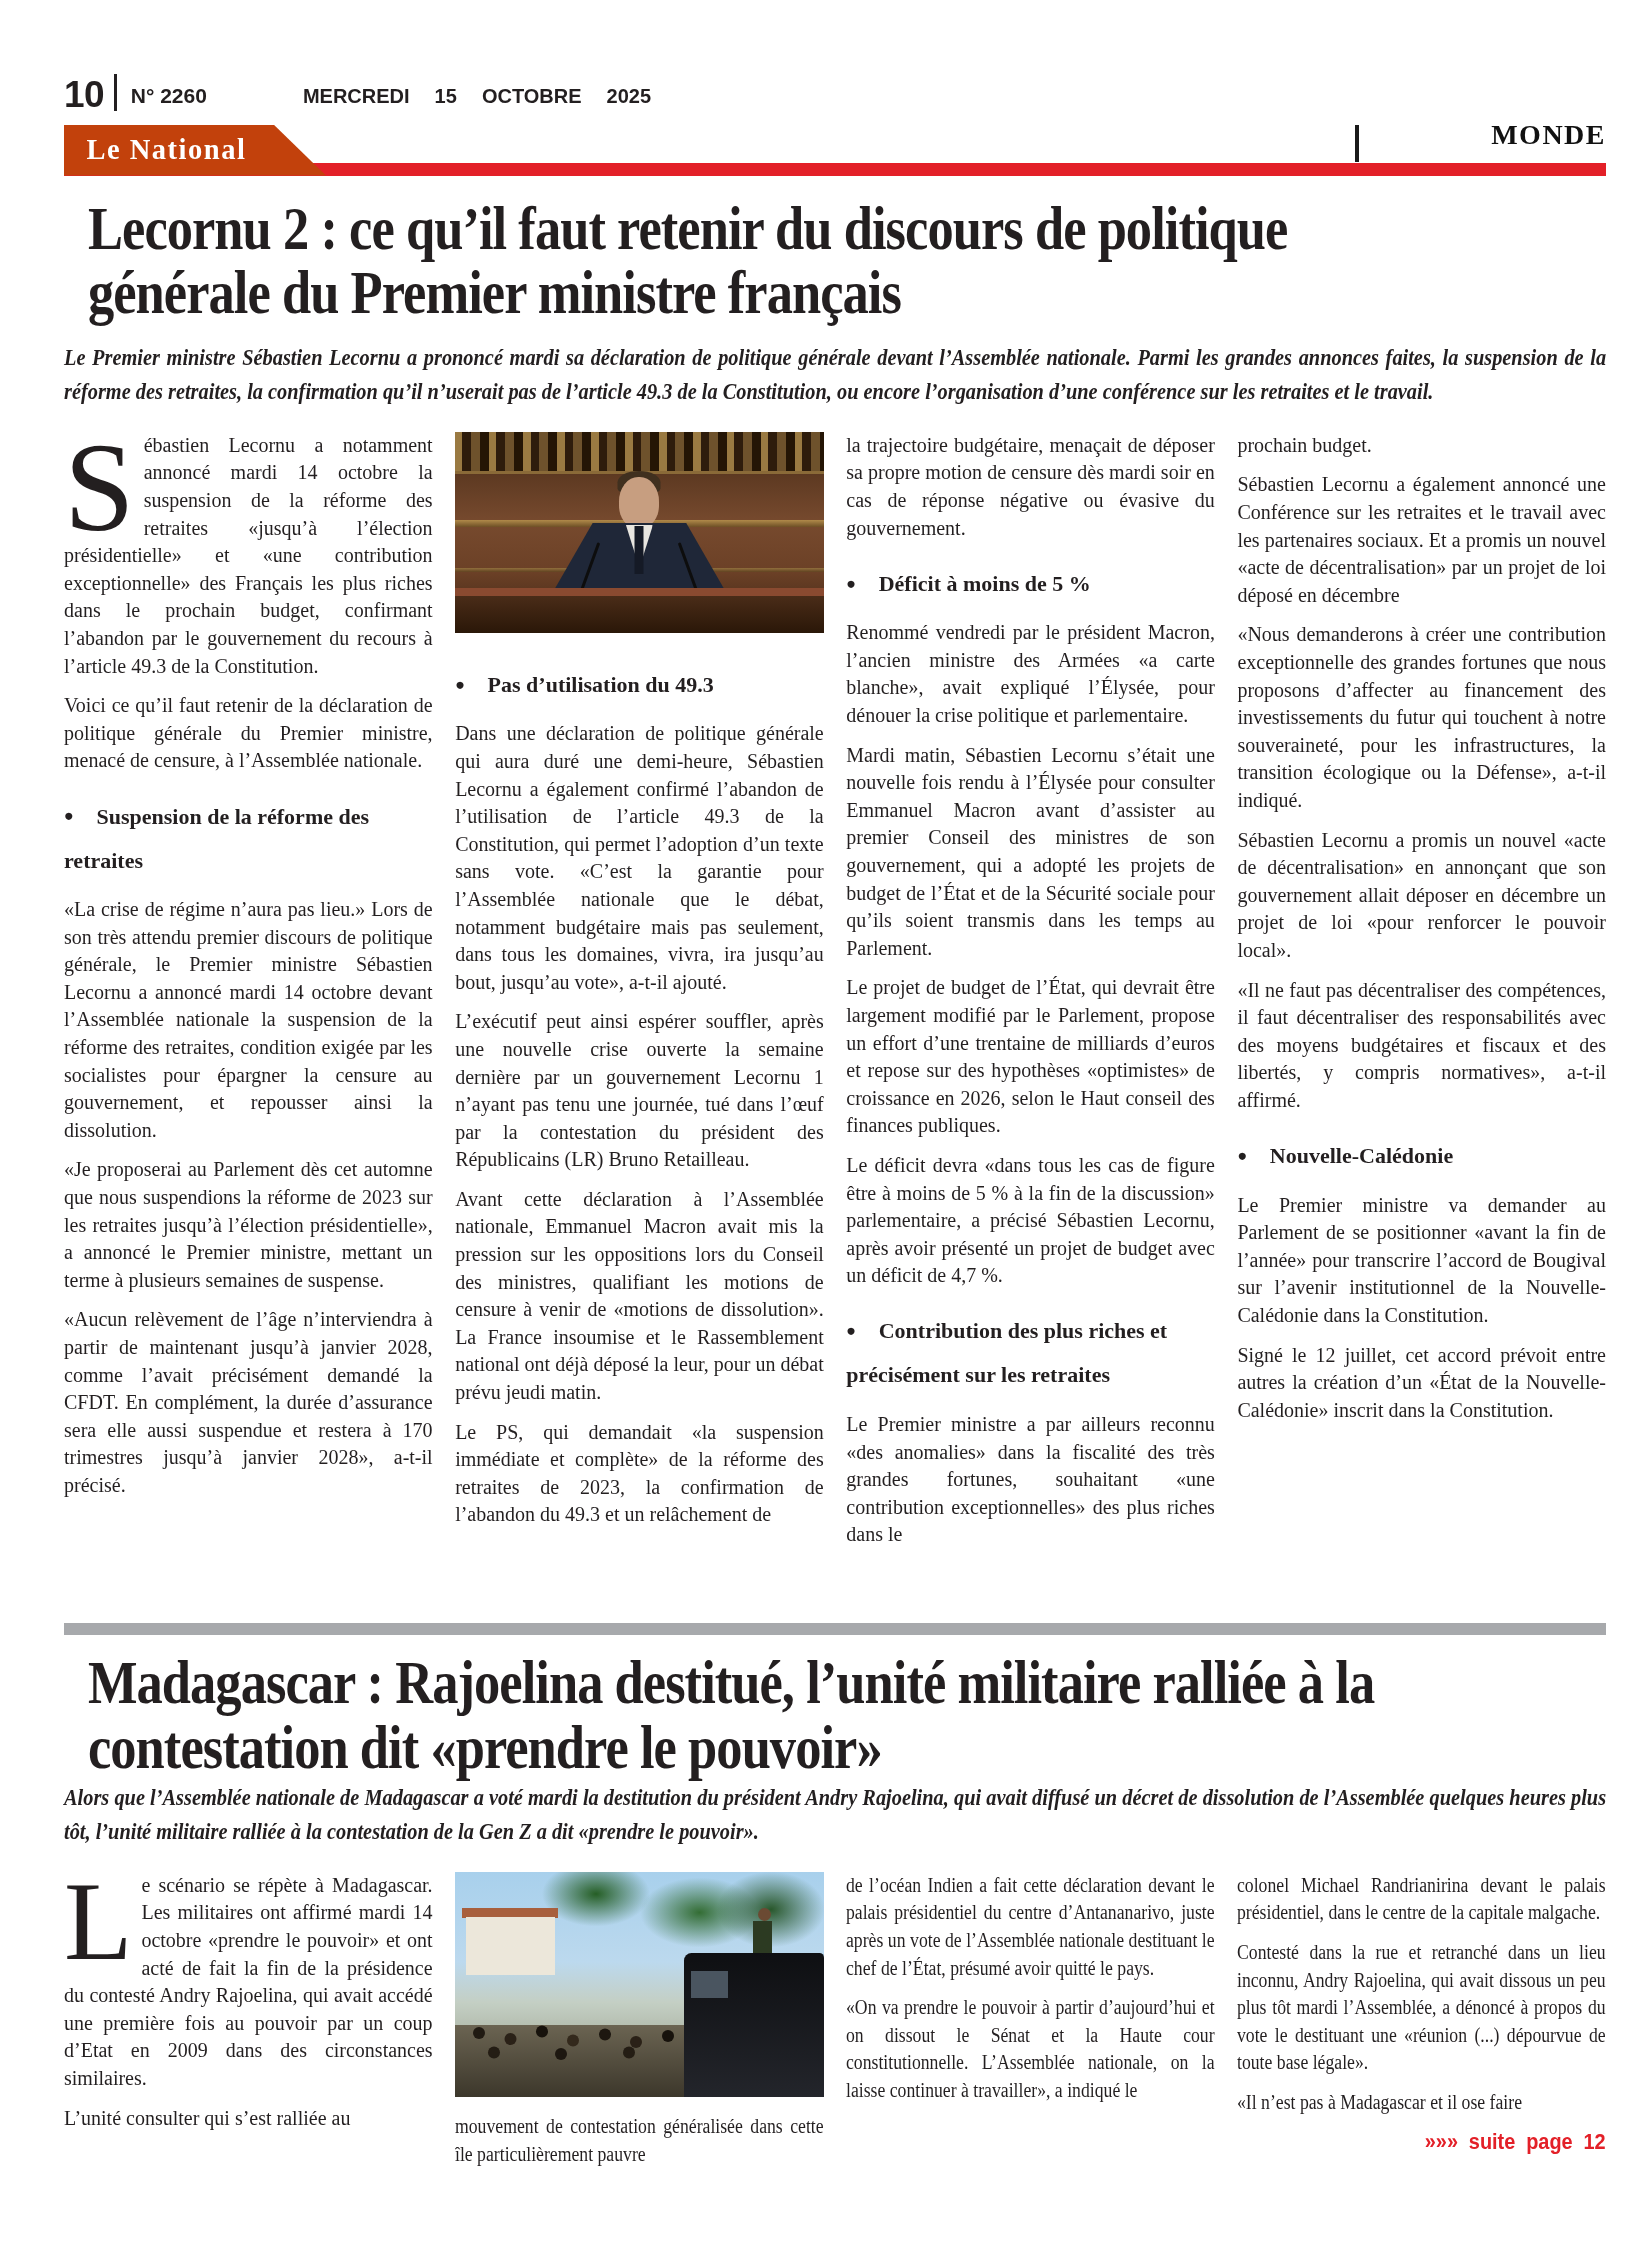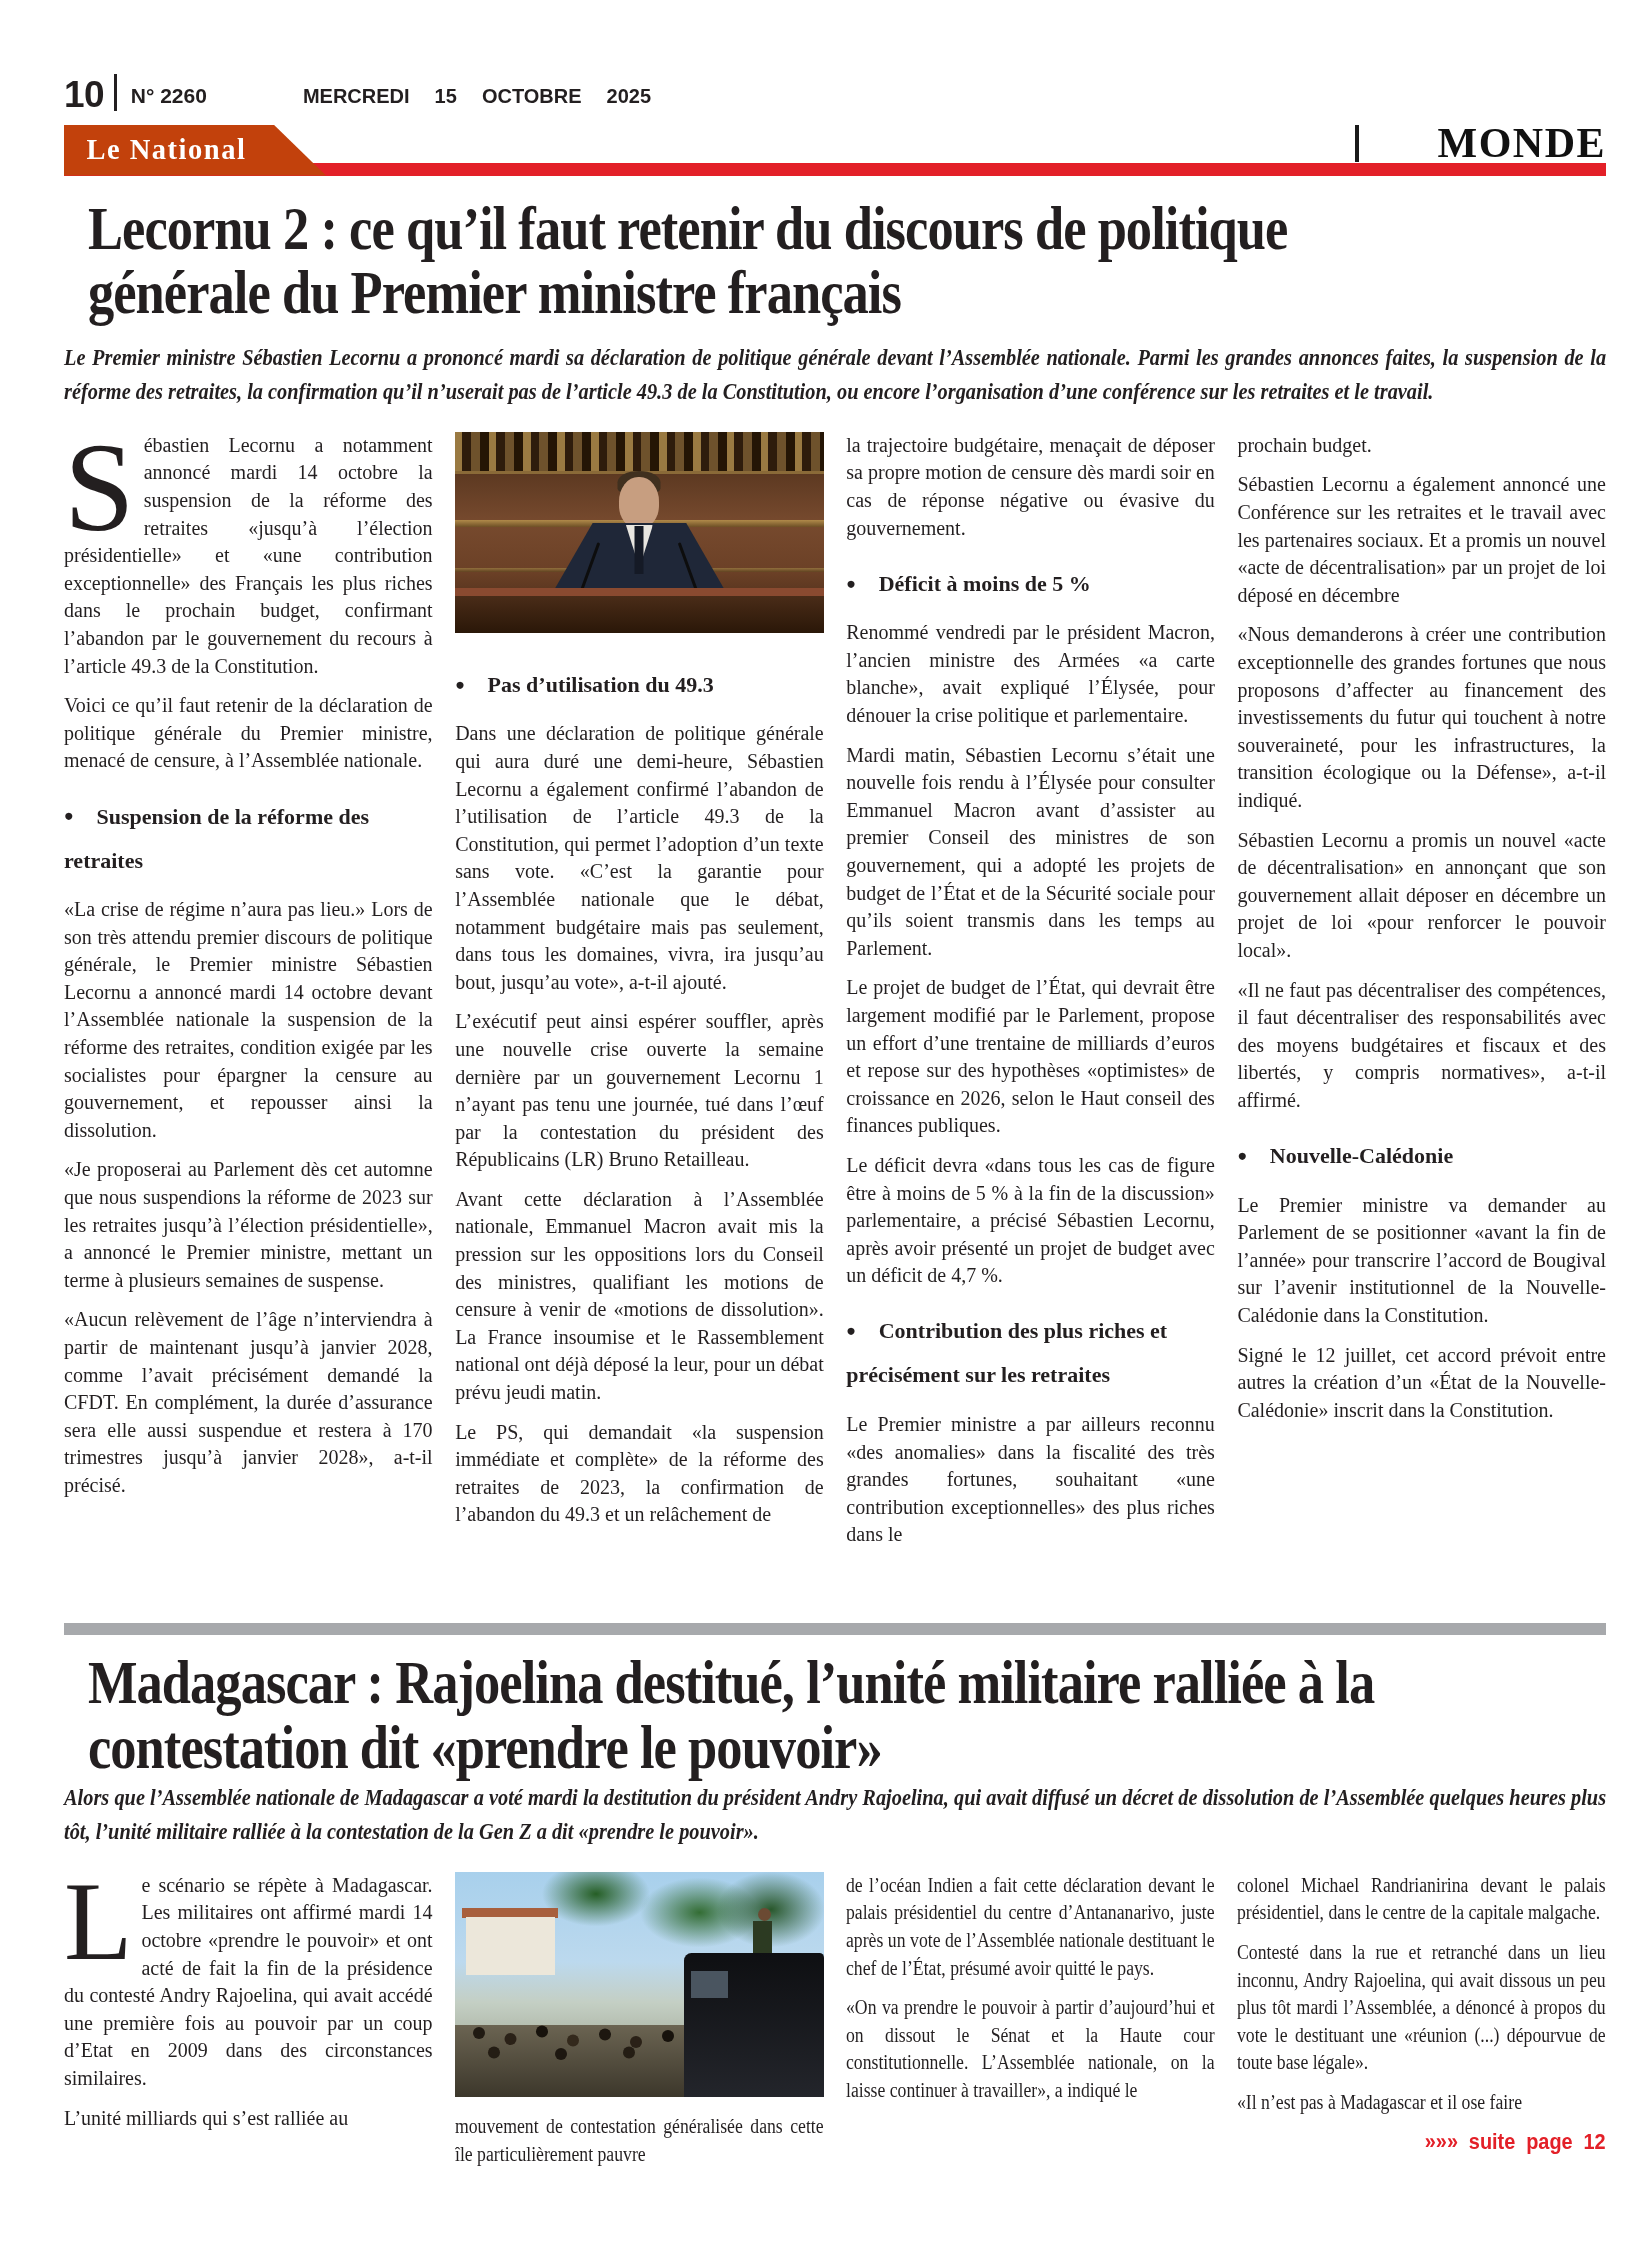--- a/index.html
+++ b/index.html
@@ -17,21 +17,21 @@
   
   .banner{position:relative;height:51px;margin-top:13.5px;}
   .banner .bar{position:absolute;left:0;right:0;bottom:0;height:12.7px;background:#e32028;}
   .banner .flag{
     position:absolute;left:0;top:0;width:262px;height:51px;background:#c2410c;
     clip-path:polygon(0 0,80% 0,100% 100%,0 100%);
     display:flex;align-items:center;padding-left:22.5px;box-sizing:border-box;
   }
   .banner .flag span{color:#fff;font-weight:bold;font-size:28.5px;letter-spacing:1.5px;}
   .banner .pipe{position:absolute;right:247px;top:0;width:3.7px;height:37px;background:#1a1a1a;}
-  .banner .section{position:absolute;right:0;top:-6px;font-weight:bold;font-size:42px;letter-spacing:1.5px;color:#111;}
+  .banner .section{position:absolute;right:0;top:-6px;font-weight:bold;font-size:28px;letter-spacing:1.5px;color:#111;}
   
   .hl{margin-top:21px;margin-left:24px;}
   .hl-line{white-space:nowrap;font-weight:bold;font-size:61px;line-height:1.06;letter-spacing:-1.1px;
     transform:scaleX(0.86);transform-origin:0 50%;}
   .condense{width:113%;transform:scaleX(0.885);transform-origin:0 0;}
   .lede{margin-top:15px;font-weight:bold;font-style:italic;font-size:23px;line-height:1.48;text-align:justify;}
   
   .cols{display:flex;gap:22.5px;margin-top:15px;}
   .cols-a1{height:1170px;overflow:hidden;}
   .cols-a2{height:390px;overflow:hidden;}
@@ -175,21 +175,21 @@
   </div>
 
   <div class="condense">
     <p class="lede" style="margin-top:0;">Alors que l’Assemblée nationale de Madagascar a voté mardi la destitution du président Andry Rajoelina, qui avait diffusé un décret de dissolution de l’Assemblée quelques heures plus tôt, l’unité militaire ralliée à la contestation de la Gen Z a dit «prendre le pouvoir».</p>
   </div>
 
   <div class="cols cols-a2">
 
     <div class="col">
       <p class="p"><span class="dc dc-l">L</span><span>e scénario se répète à Madagascar. Les militaires ont affirmé mardi 14 octobre «prendre le pouvoir» et ont acté de fait la fin de la présidence du contesté Andry Rajoelina, qui avait accédé une première fois au pouvoir par un coup d’Etat en 2009 dans des circonstances similaires.</span></p>
-      <p class="p">L’unité milliards qui s’est ralliée au</p>
+      <p class="p">L’unité consulter qui s’est ralliée au</p>
     </div>
 
     <div class="col">
       <div class="photo2">
         <div class="m-palm a"></div>
         <div class="m-palm b"></div>
         <div class="m-palm c"></div>
         <div class="m-roof"></div>
         <div class="m-bldg"></div>
         <div class="m-crowd"></div>

